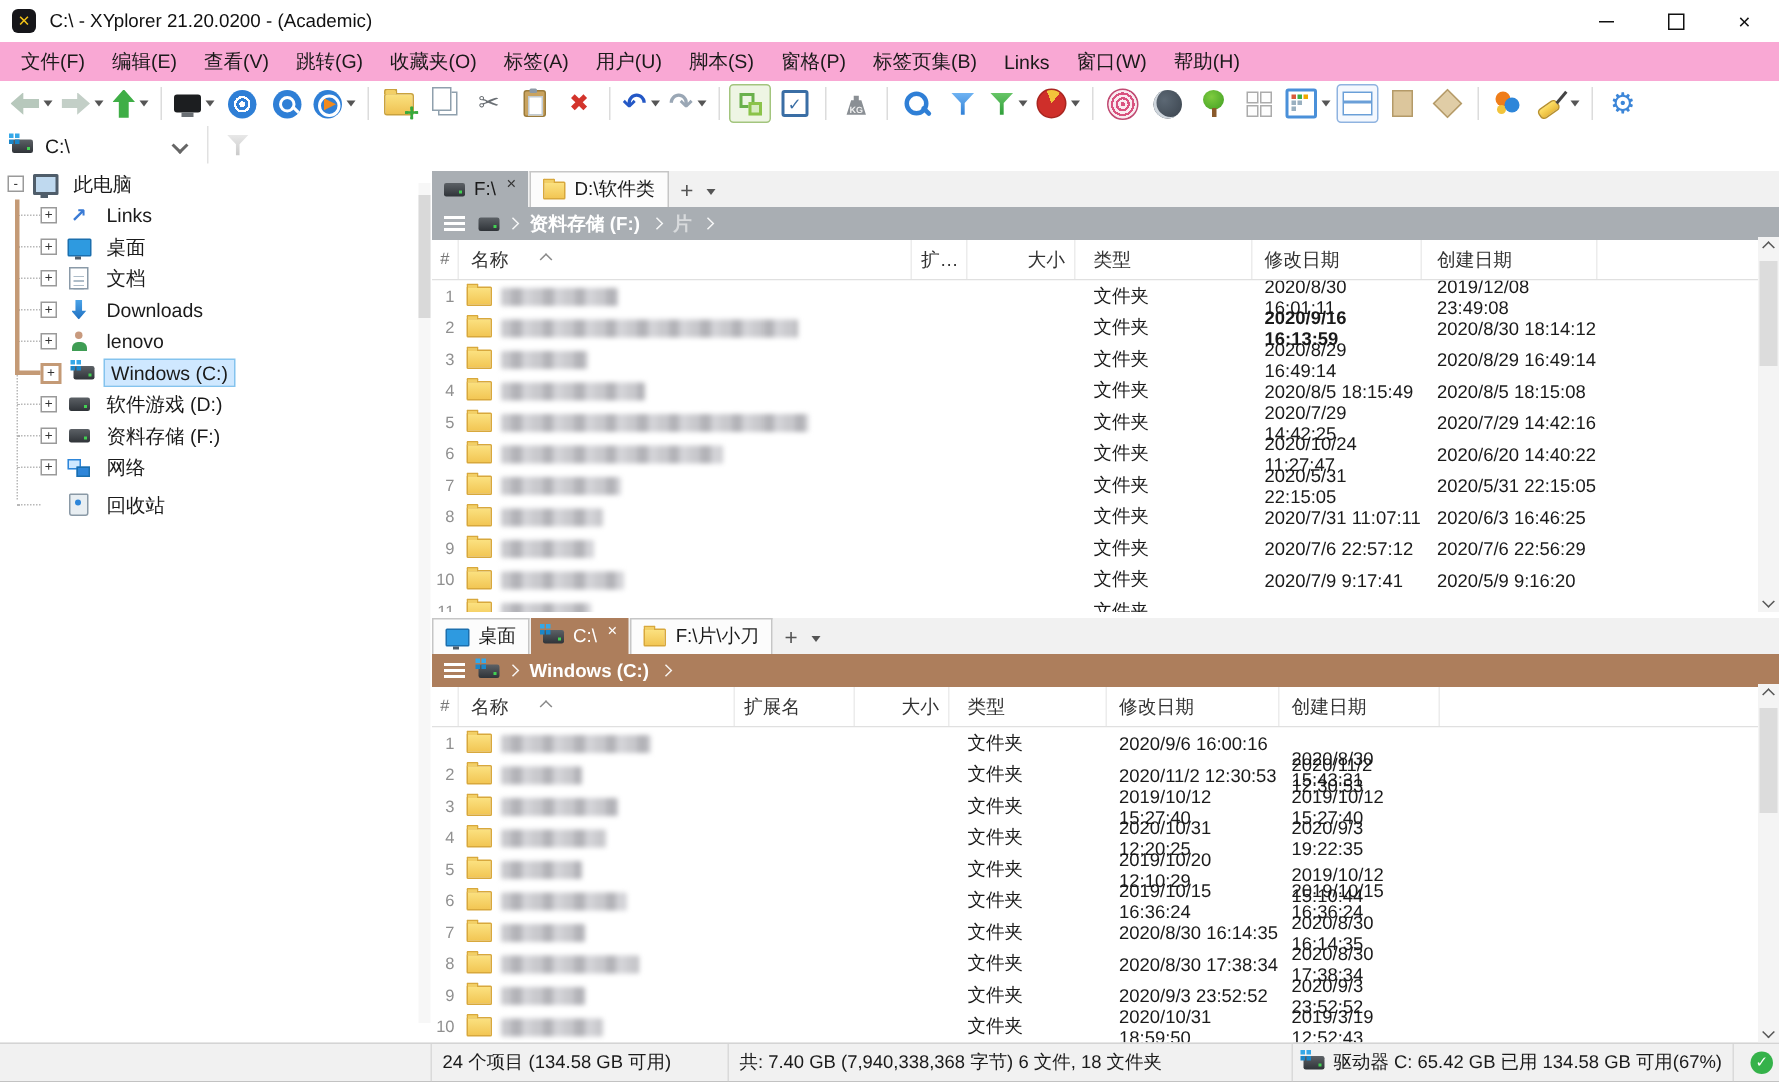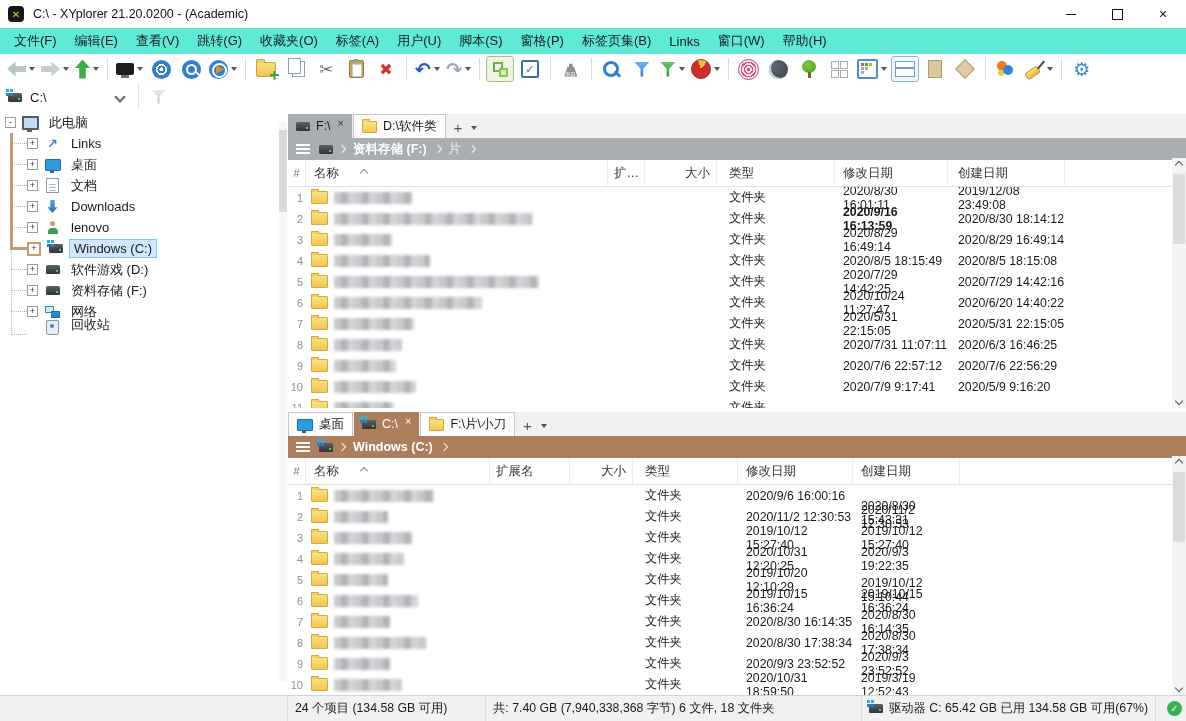--- a/index.html
+++ b/index.html
@@ -10,21 +10,21 @@
   .titlebar{height:28px;display:flex;align-items:center;padding-left:8px;background:#fff;}
   .app-icon{width:16px;height:16px;border-radius:4px;background:#16161a;color:#f5c518;
             font-size:10px;font-weight:bold;display:flex;align-items:center;justify-content:center;}
   .title-text{margin-left:9px;font-size:12.5px;color:#111;}
   .win-controls{margin-left:auto;display:flex;height:28px;}
   .wbtn{width:46px;height:28px;display:flex;align-items:center;justify-content:center;color:#111;}
   .glyph-min{width:10px;height:0;border-top:1px solid #111;}
   .glyph-max{width:9px;height:9px;border:1px solid #111;}
   .glyph-close{font-size:14px;line-height:1;}
   
-  .menubar{height:26px;display:flex;align-items:center;padding-left:5px;background:#5eead4;}
+  .menubar{height:26px;display:flex;align-items:center;padding-left:5px;background:#f9a8d4;}
   .menu-item{padding:0 9px;white-space:nowrap;}
   
   .toolbar{height:30px;display:flex;align-items:center;padding-left:4px;background:#fff;}
   .tb{height:24px;min-width:24px;display:flex;align-items:center;justify-content:center;
       margin:0 1px;border-radius:3px;border:1px solid transparent;padding:0 1px;}
   .tb.pressed-green{background:#eef5e4;border-color:#a3c57e;}
   .tb.pressed-blue{background:#f4f8fe;border-color:#8fb3e0;}
   .tb-sep{width:1px;height:22px;background:#dcdcdc;margin:0 5px;}
   .drop{width:0;height:0;border-left:3px solid transparent;border-right:3px solid transparent;
         border-top:4px solid #555;margin-left:3px;}
@@ -455,21 +455,21 @@
           <div class="tree-label">资料存储 (F:)</div>
         </div>
         <div class="tree-row" style="top: 191px;">
           <div class="dot-h" style="width: 16px; margin-left: 11px;"></div>
           <div class="expander">+</div>
           <div class="tico">
             <div class="t-network"></div>
           </div>
           <div class="tree-label">网络</div>
         </div>
-        <div class="tree-row" style="top: 204px; align-items: flex-end;">
+        <div class="tree-row" style="top: 216px;">
           <div class="dot-h" style="width: 16px; margin-left: 11px;"></div>
           <div style="width: 11px;"></div>
           <div class="tico">
             <div class="t-recycle"></div>
           </div>
           <div class="tree-label">回收站</div>
         </div>
         <div class="path-line-v" style="top: 23px; height: 117px;"></div>
         <div class="path-line-h" style="left: 10px; top: 137px; width: 17px;"></div>
         <div class="tree-scroll">

